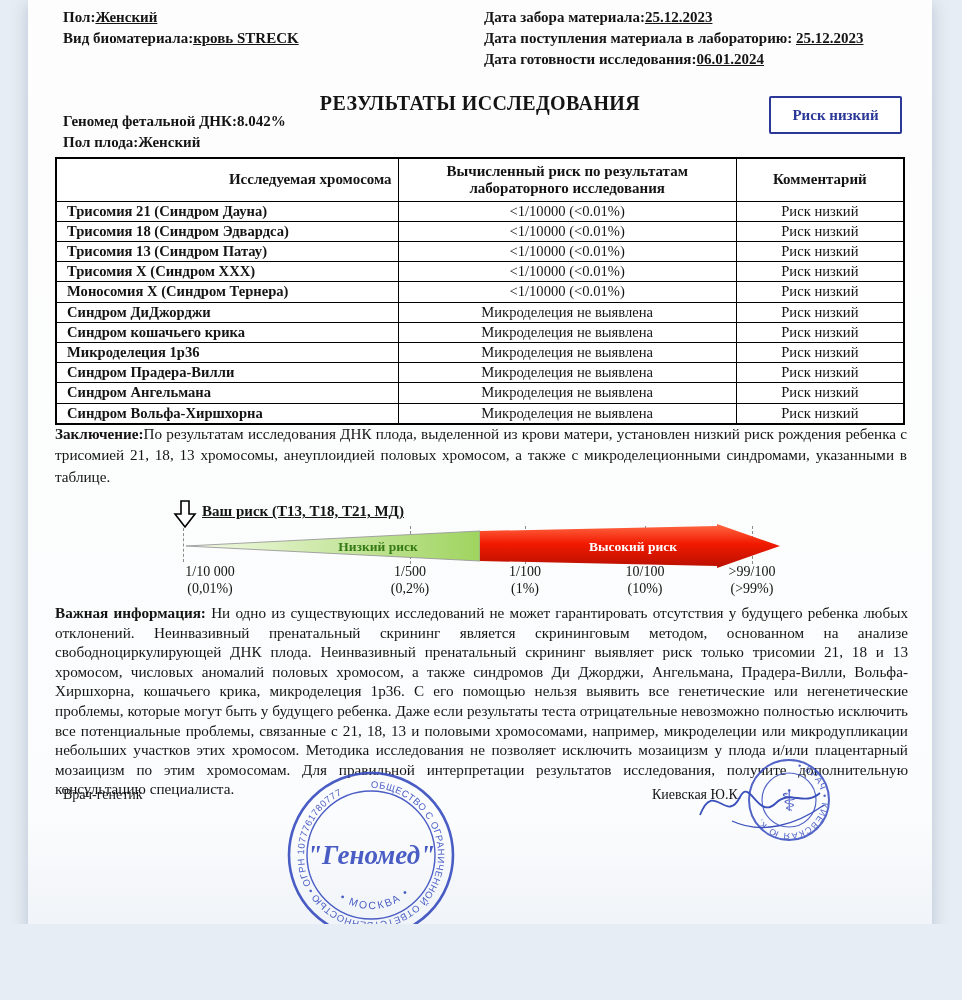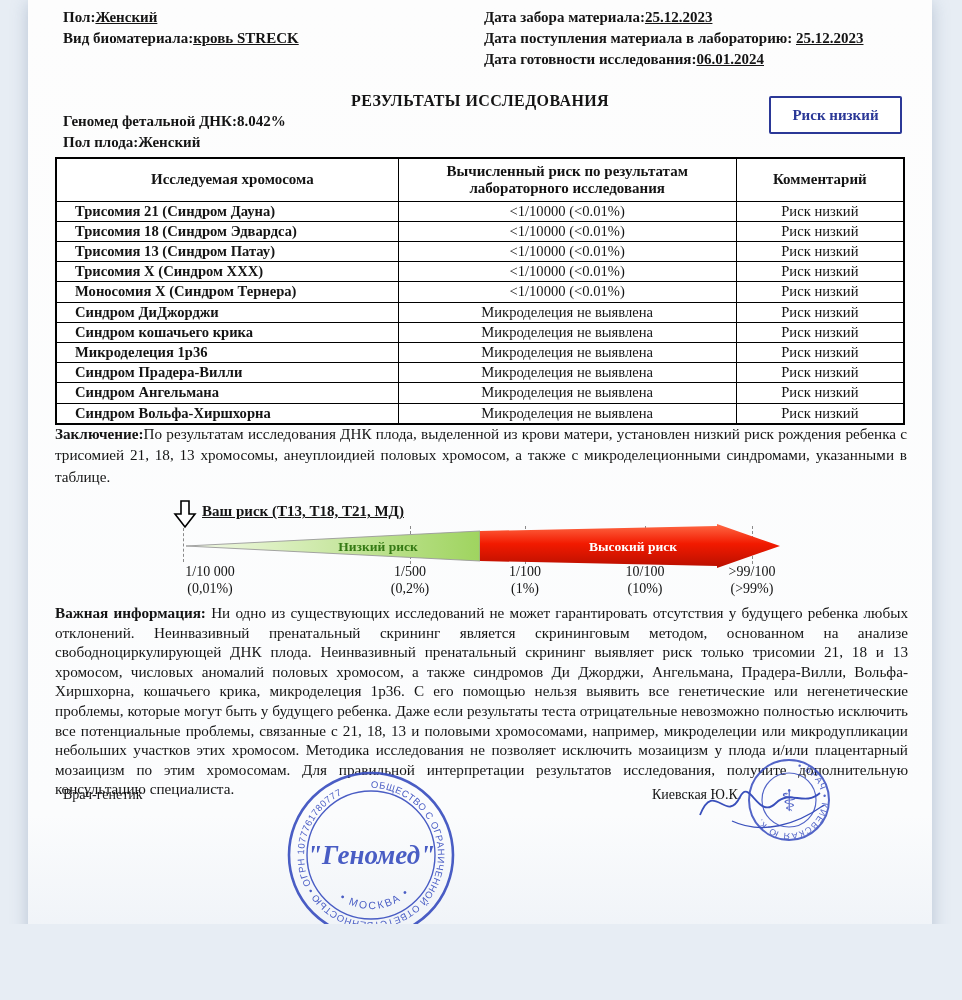--- a/index.html
+++ b/index.html
@@ -7,28 +7,28 @@
   body{background:#e7edf4;font-family:"Liberation Serif","DejaVu Serif",serif;color:#141414}
   .page{position:relative;width:962px;height:924px;overflow:hidden}
   .paper{position:absolute;left:28px;top:0;width:904px;height:948px;
          background:linear-gradient(180deg,#fdfdfd 0%,#fbfcfd 86%,#eef2f7 100%);
          box-shadow:0 3px 16px rgba(105,128,160,.38)}
   .abs{position:absolute}
   .b{font-weight:bold}
   .u{text-decoration:underline}
   .fs15{font-size:15px}
   .hdr-col{line-height:21px;font-size:15px;font-weight:bold}
-  .doc-title{font-size:16px;font-weight:bold;text-align:center;letter-spacing:.4px}
+  .doc-title{font-size:20px;font-weight:bold;text-align:center;letter-spacing:.4px}
   .risk-badge{width:133px;height:38px;border:2px solid #2b3897;border-radius:2px;background:#fff;
               color:#2b3897;font-size:15px;font-weight:bold;display:flex;align-items:center;justify-content:center}
   table.results{border-collapse:collapse;width:850px;border:2px solid #000;background:#fff}
   table.results th,table.results td{border:1px solid #000}
   table.results th{font-size:15px;font-weight:bold;padding:3px 6px;vertical-align:middle}
-  table.results th.left{text-align:center;padding-left:16px}
-  table.results td{font-size:14.6px;padding:1px 18px;line-height:17.2px}
+  table.results th.left{text-align:right;padding-left:16px}
+  table.results td{font-size:14.6px;padding:1px 10px;line-height:17.2px}
   td.c-name{font-weight:bold;text-align:left;padding-left:8px}
   td.c-risk,td.c-comment{text-align:center}
   .para{text-align:justify;font-size:15.2px}
   .concl{line-height:21.4px;width:852px}
   .info{line-height:19.6px;width:853px}
   .tickline{position:absolute;width:0;border-left:1px dashed #8a8a8a}
   .tick-label{position:absolute;width:110px;text-align:center;font-size:14px;line-height:17px}
   .ptr-label{font-size:15px;font-weight:bold;text-decoration:underline}
   .sig-label{font-size:14px}
 </style>

